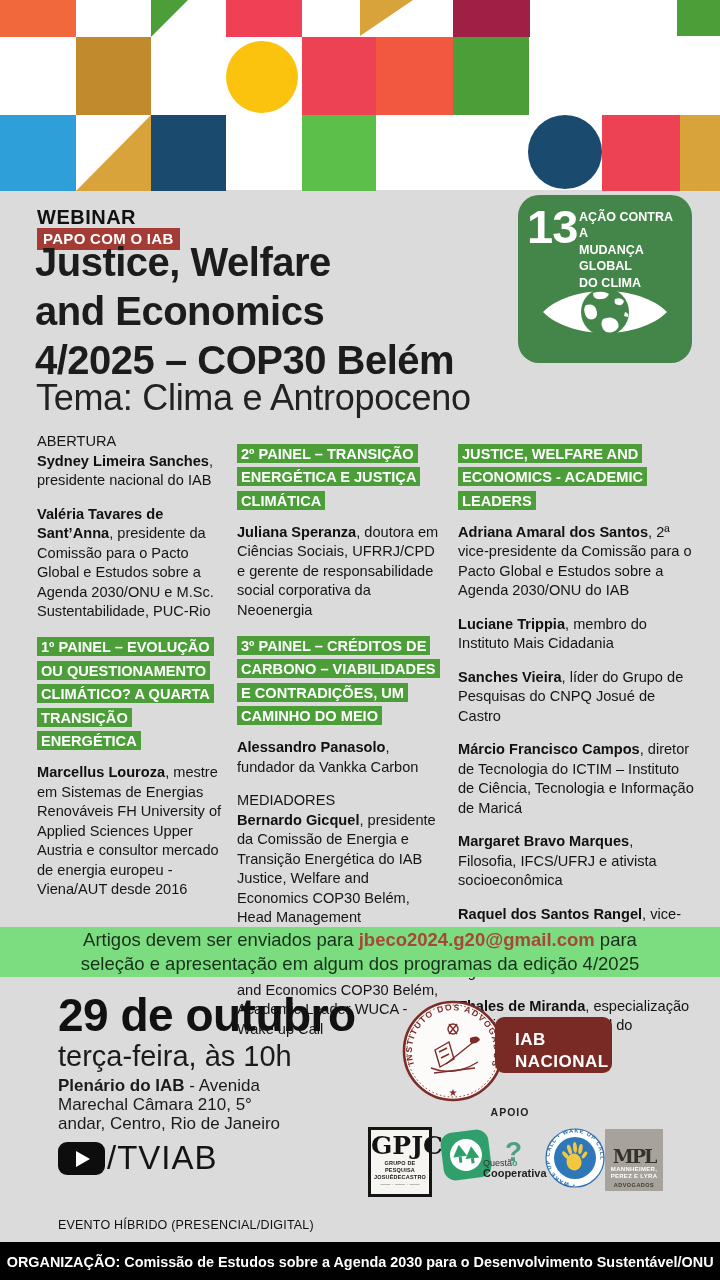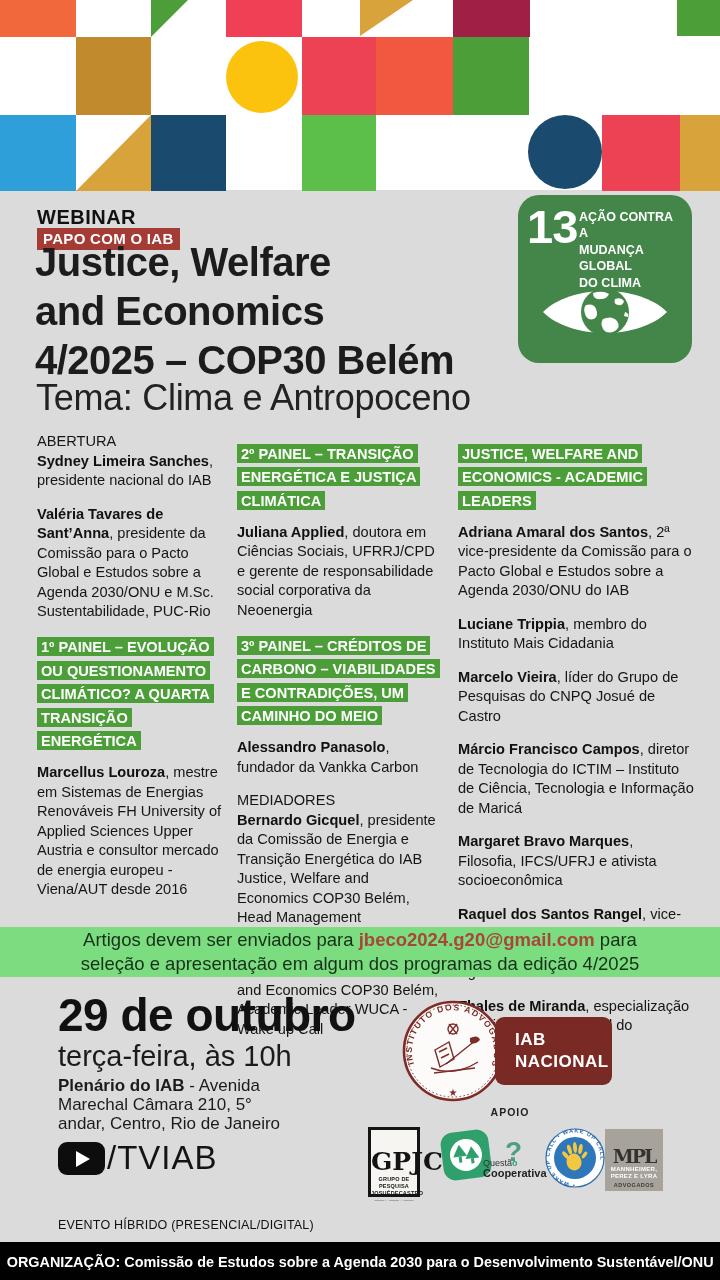--- a/index.html
+++ b/index.html
@@ -48,29 +48,29 @@
   .date-sub { position:absolute; left:58px; top:1040px; font-size:29px; font-weight:400; color:#1b1b1b;text-align:center; }
   .address  { position:absolute; left:58px; top:1076px; width:232px; font-size:17px; line-height:19px; color:#1b1b1b; }
   .address b { font-weight:700; }
   .yt-row { position:absolute; left:58px; top:1139px; display:flex; align-items:center; }
   .yt-icon { width:47px; height:33px; background:#0d0d0d; border-radius:9px; position:relative; }
   .yt-icon::after { content:""; position:absolute; left:18px; top:9px; border-left:14px solid #fff;
                     border-top:8px solid transparent; border-bottom:8px solid transparent; }
   .yt-handle { font-size:33px; font-weight:400; color:#141414; letter-spacing:1px; margin-left:2px; }
   .hybrid { position:absolute; left:58px; top:1177px; font-size:12.5px; font-weight:400; color:#111; letter-spacing:.2px;margin-top:41px; }
   
-  .iab-box { position:absolute; left:495px; top:1017px; width:117px; height:68px; background:#7A2A25;
+  .iab-box { position:absolute; left:495px; top:1017px; width:117px; height:56px; background:#7A2A25;
              border-radius:9px; color:#fff; padding:12px 0 16px 20px; }
   .iab-box div { font-size:17px; font-weight:700; line-height:22px; letter-spacing:.5px; }
   .seal { position:absolute; left:402px; top:1000px; }
   
   .apoio-label { position:absolute; left:455px; top:1106px; width:110px; text-align:center;
                  font-size:10.5px; font-weight:700; letter-spacing:1px; color:#222; }
-  .logo-gpjc { position:absolute; left:368px; top:1127px; width:52px; height:70px; background:#f6f5f1;
-               border:3px solid #141414; text-align:center; padding-top:18px; color:#141414; }
+  .logo-gpjc { position:absolute; left:368px; top:1127px; width:64px; height:70px; background:#f6f5f1;
+               border:3px solid #141414; text-align:center; padding-top:2px; color:#141414; }
   .gpjc-mono { font-family:"DejaVu Serif", serif; font-size:25px; font-weight:700; letter-spacing:0; line-height:28px; }
   .gpjc-cap { font-size:5.5px; font-weight:700; line-height:7px; letter-spacing:.2px; }
   .gpjc-rule { font-size:5px; line-height:6px; color:#555; }
   .logo-questao { position:absolute; left:441px; top:1130px; width:96px; height:58px; }
   .q-icon { position:absolute; left:0; top:0; transform:rotate(-7deg); }
   .q-mark { position:absolute; left:64px; top:6px; font-size:28px; font-weight:800; color:#4E9E85; }
   .q-text { position:absolute; left:42px; top:28px; line-height:10px; white-space:nowrap; }
   .q-l1 { font-size:9px; color:#333; }
   .q-l1 .qo { color:#2fa06b; font-weight:800; }
   .q-l2 { font-size:11px; font-weight:800; color:#222; }
@@ -139,31 +139,31 @@
   <div class="tema">Tema: Clima e Antropoceno</div>
 
   <div class="pcol pcol-1">
       <p class="pblock"><span>ABERTURA</span><br><b>Sydney Limeira Sanches</b><span>, presidente nacional do IAB</span></p>
       <p class="pblock"><b>Valéria Tavares de Sant’Anna</b><span>, presidente da Comissão para o Pacto Global e Estudos sobre a Agenda 2030/ONU e M.Sc. Sustentabilidade, PUC-Rio</span></p>
       <p class="pblock tagblock"><span class="tag">1º PAINEL – EVOLUÇÃO OU QUESTIONAMENTO CLIMÁTICO? A QUARTA TRANSIÇÃO ENERGÉTICA</span></p>
       <p class="pblock"><b>Marcellus Louroza</b><span>, mestre em Sistemas de Energias Renováveis FH University of Applied Sciences Upper Austria e consultor mercado de energia europeu - Viena/AUT desde 2016</span></p>
     </div>
   <div class="pcol pcol-2">
       <p class="pblock tagblock"><span class="tag">2º PAINEL – TRANSIÇÃO ENERGÉTICA E JUSTIÇA CLIMÁTICA</span></p>
-      <p class="pblock"><b>Juliana Applied</b><span>, doutora em Ciências Sociais, UFRRJ/CPD e gerente de responsabilidade social corporativa da Neoenergia</span></p>
+      <p class="pblock"><b>Juliana Speranza</b><span>, doutora em Ciências Sociais, UFRRJ/CPD e gerente de responsabilidade social corporativa da Neoenergia</span></p>
       <p class="pblock tagblock"><span class="tag">3º PAINEL – CRÉDITOS DE CARBONO – VIABILIDADES E CONTRADIÇÕES, UM CAMINHO DO MEIO</span></p>
       <p class="pblock"><b>Alessandro Panasolo</b><span>, fundador da Vankka Carbon</span></p>
       <p class="pblock"><span>MEDIADORES</span><br><b>Bernardo Gicquel</b><span>, presidente da Comissão de Energia e Transição Energética do IAB Justice, Welfare and Economics COP30 Belém, Head Management</span></p>
       <p class="pblock"><b>Guilherme de Souza Sant’Anna</b><span>, Justice, Welfare and Economics COP30 Belém, Academic Leader WUCA - Wake up Call</span></p>
     </div>
   <div class="pcol pcol-3">
       <p class="pblock tagblock"><span class="tag">JUSTICE, WELFARE AND ECONOMICS - ACADEMIC LEADERS</span></p>
       <p class="pblock"><b>Adriana Amaral dos Santos</b><span>, 2ª vice-presidente da Comissão para o Pacto Global e Estudos sobre a Agenda 2030/ONU do IAB</span></p>
       <p class="pblock"><b>Luciane Trippia</b><span>, membro do Instituto Mais Cidadania</span></p>
-      <p class="pblock"><b>Marcelo Vieira</b><span>, líder do Grupo de Pesquisas do CNPQ Josué de Castro</span></p>
+      <p class="pblock"><b>Sanches Vieira</b><span>, líder do Grupo de Pesquisas do CNPQ Josué de Castro</span></p>
       <p class="pblock"><b>Márcio Francisco Campos</b><span>, diretor de Tecnologia do ICTIM – Instituto de Ciência, Tecnologia e Informação de Maricá</span></p>
       <p class="pblock"><b>Margaret Bravo Marques</b><span>, Filosofia, IFCS/UFRJ e ativista socioeconômica</span></p>
       <p class="pblock"><b>Raquel dos Santos Rangel</b><span>, vice-presidente da Comissão para o Pacto Global e Estudos sobre a Agenda 2030/ONU do IAB</span></p>
       <p class="pblock"><b>Thales de Miranda</b><span>, especialização em Direito Internacional do Comércio, PUC-Rio</span></p>
     </div>
 
   <div class="banner">
     <div class="banner-inner">
       <span>Artigos devem ser enviados para </span><span class="email">jbeco2024.g20@gmail.com</span><span> para seleção e apresentação em algum dos programas da edição 4/2025</span>
     </div>

